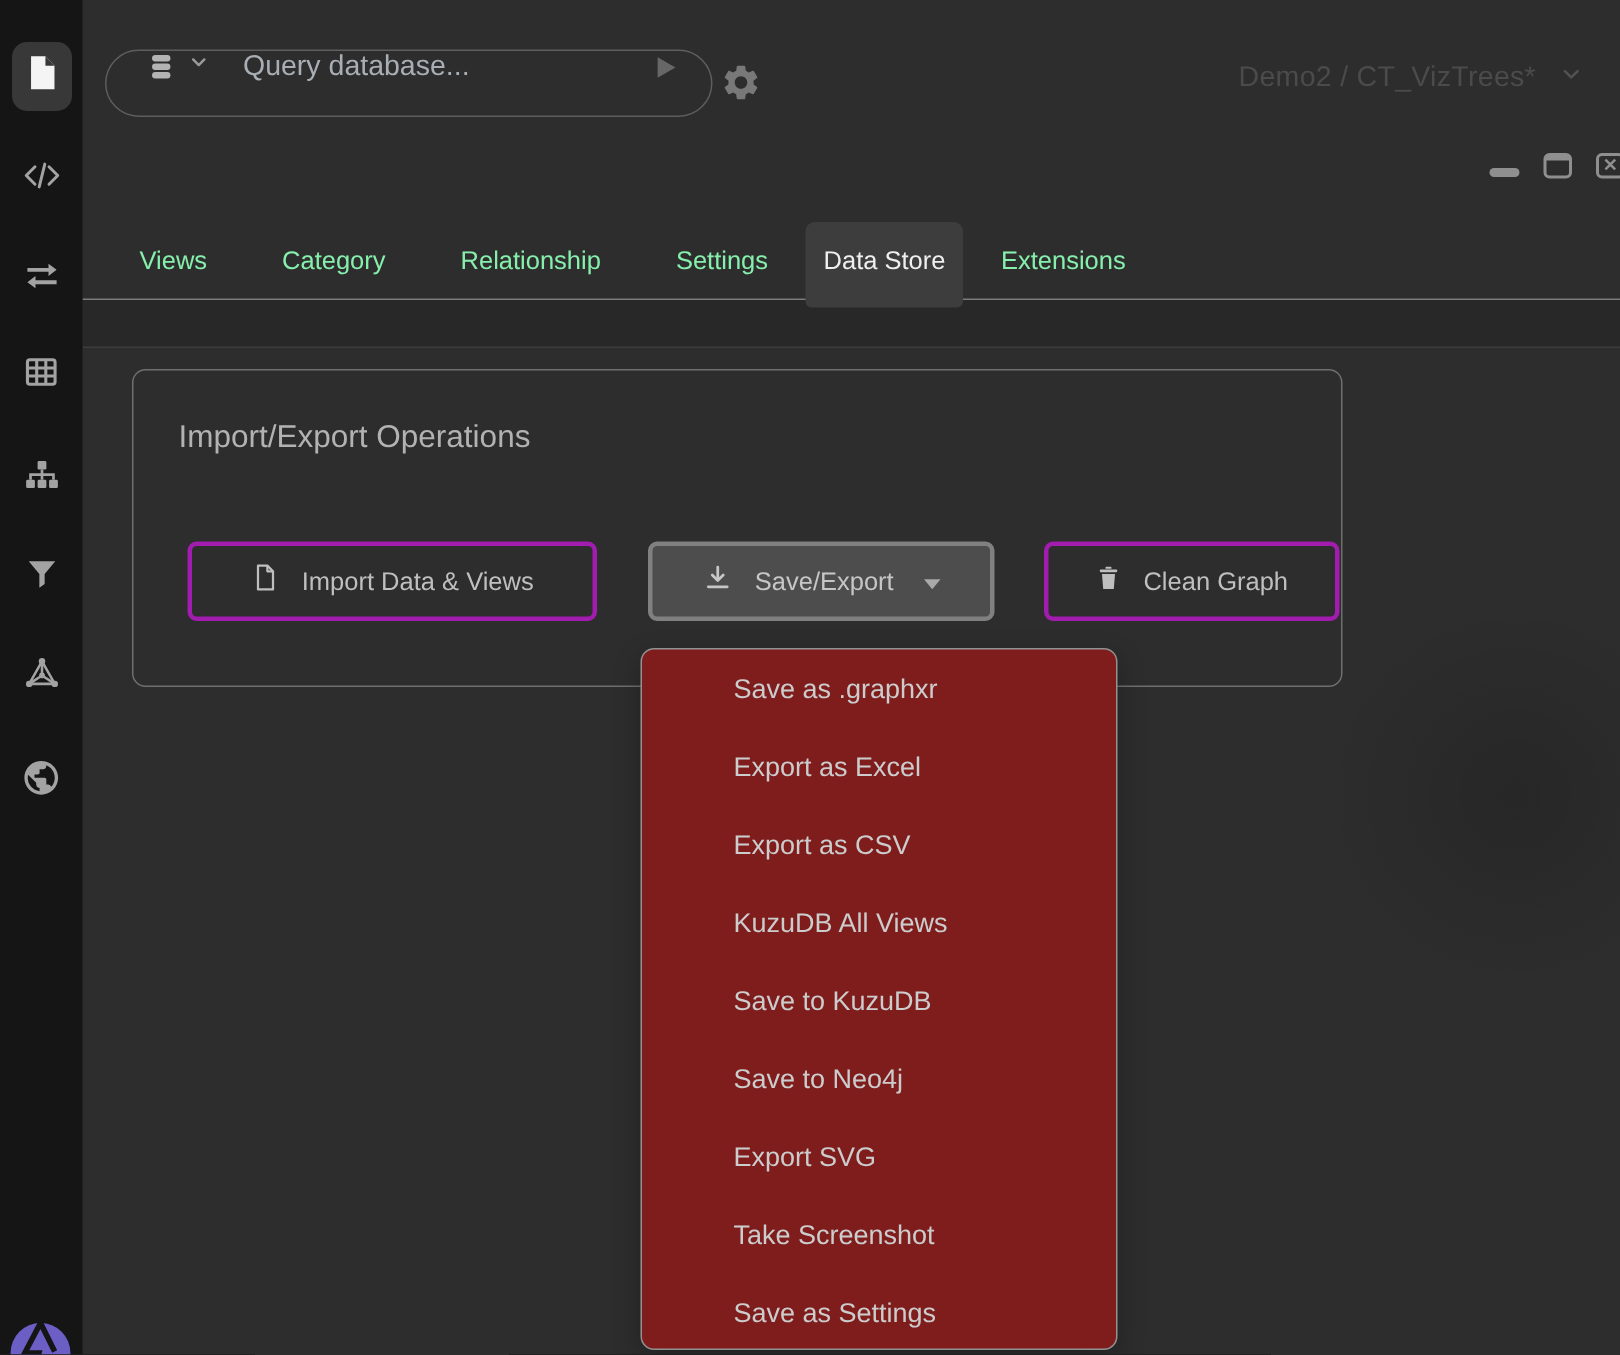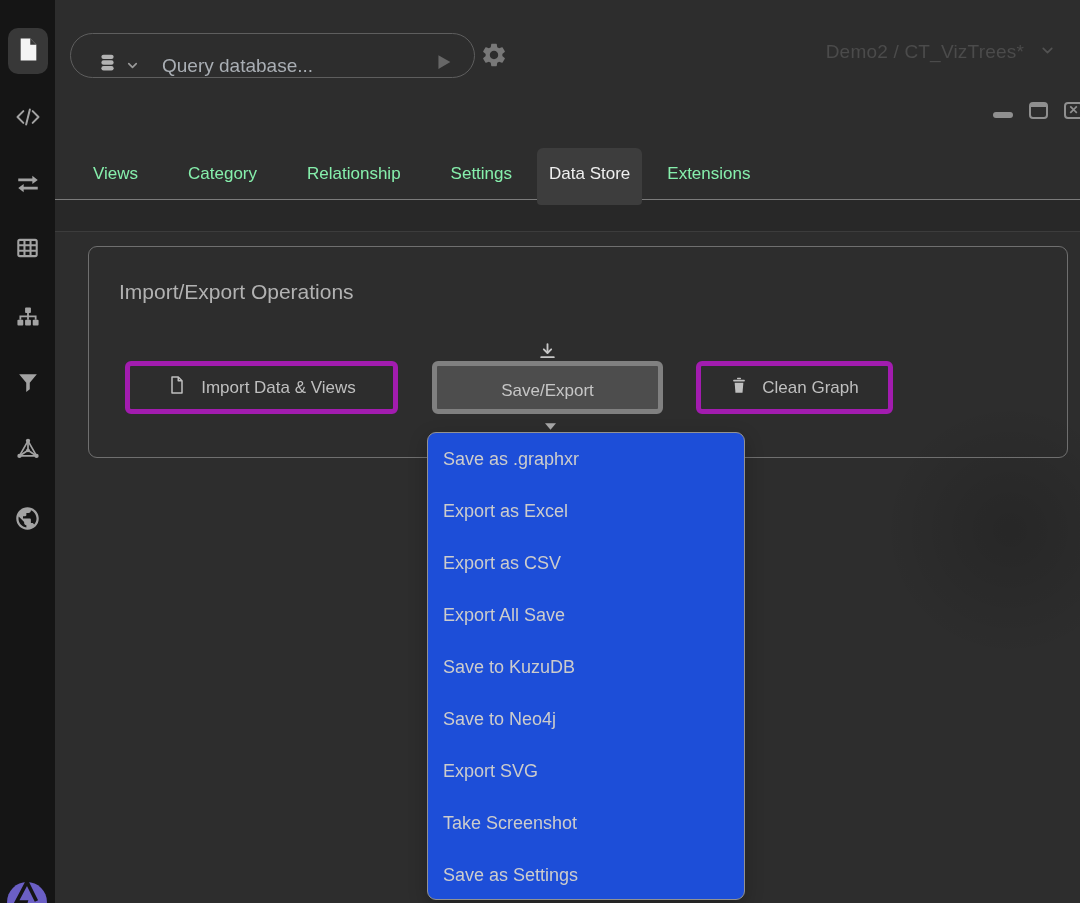--- a/index.html
+++ b/index.html
@@ -9,21 +9,21 @@
     position:relative; width:1080px; height:903px;
     background:#2d2d2d; overflow:hidden;
   }
   
   .sidebar { position:absolute; left:0; top:0; width:55px; height:903px; background:#151515; z-index:10; }
   .side-btn { position:absolute; left:0; width:55px; height:44px; display:flex; align-items:center; justify-content:center; color:#a3a3a3; cursor:pointer; }
   .side-btn svg { display:block; }
   .active-doc { position:absolute; left:8px; top:28px; width:40px; height:46px; background:#383838; border-radius:10px; display:flex; align-items:center; justify-content:center; color:#f4f4f4; cursor:pointer; }
   .brand-logo { position:absolute; left:6px; top:881px; width:42px; height:42px; }
   
-  .query-pill { position:absolute; left:70px; top:33px; width:405px; height:45px; border:1px solid #5e5e5e; border-radius:23px; display:flex; align-items:flex-end; }
+  .query-pill { position:absolute; left:70px; top:33px; width:405px; height:45px; border:1px solid #5e5e5e; border-radius:23px; display:flex; align-items:flex-start; }
   .db-ic { margin-left:26px; color:#b3b3b3; }
   .pill-chev { margin-left:7px; color:#9a9a9a; }
   .query-input { flex:1; margin-left:22px; background:transparent; border:none; outline:none; color:#c7cbd0; font-size:19px; font-family:"Liberation Sans", sans-serif; }
   .query-input::placeholder { color:#a9aeb4; opacity:1; }
   .run-btn { margin-right:20px; color:#676767; cursor:pointer; }
   .gear-btn { position:absolute; left:480px; top:41px; color:#787878; cursor:pointer; }
   .project-row { position:absolute; top:41px; right:24px; display:flex; align-items:center; gap:15px; cursor:pointer; }
   .project-title { font-size:19px; color:#4b4b4b; letter-spacing:0.2px; }
   .project-chev { color:#525252; }
   .win-controls { position:absolute; top:102px; left:993px; display:flex; gap:16px; align-items:flex-start; }
@@ -31,30 +31,30 @@
   .wc-max { width:19px; height:17px; border:2px solid #8f8f8f; border-top:5px solid #8f8f8f; border-radius:4px; cursor:pointer; }
   .wc-close { width:19px; height:17px; border:2px solid #8f8f8f; border-radius:4px; color:#8f8f8f; font-size:12px; font-weight:bold; line-height:12px; text-align:center; cursor:pointer; }
   
   .tabs { position:absolute; left:68px; top:148px; display:flex; align-items:flex-start; z-index:3; }
   .tab { padding:0 25px; height:52px; line-height:52px; font-size:17px; color:#86efac; cursor:pointer; white-space:nowrap; }
   .tab.active { padding:0 12px; height:57px; background:#3d3d3d; border-radius:6px 6px 4px 4px; color:#efefef; }
   .tab-line { position:absolute; left:55px; top:199px; width:1025px; height:1px; background:#7b7b7b; z-index:2; }
   .tab-band { position:absolute; left:55px; top:200px; width:1025px; height:32px; background:#282828; border-bottom:1px solid #3c3c3c; z-index:1; }
   .bg-blob { position:absolute; left:880px; top:400px; width:260px; height:260px; border-radius:50%; background:radial-gradient(circle, rgba(0,0,0,0.14) 0%, rgba(0,0,0,0) 70%); }
   
-  .panel { position:absolute; left:88px; top:246px; width:980px; height:212px; border:1px solid #6f6f6f; border-radius:9px; z-index:2; }
+  .panel { position:absolute; left:88px; top:246px; width:807px; height:212px; border:1px solid #6f6f6f; border-radius:9px; z-index:2; }
   .panel-title { position:absolute; left:30px; top:33px; font-size:21px; color:#b2b2b2; }
-  .btn { position:absolute; top:114px; height:53px; display:flex; align-items:center; justify-content:center; gap:14px; border:5px solid #a21caf; border-radius:6px; color:#bfbfbf; font-size:17px; cursor:pointer; background:transparent; }
+  .btn { position:absolute; top:114px; height:53px; display:flex; align-items:center; justify-content:center; gap:14px; border:3px solid #a21caf; border-radius:6px; color:#bfbfbf; font-size:17px; cursor:pointer; background:transparent; }
   .btn svg { flex:none; }
   .btn-import { left:36px;  width:273px; }
-  .btn-save   { left:343px; width:231px; background:#4d4d4d; border-color:#808080; color:#c6c6c6;flex-direction:column; }
+  .btn-save   { left:343px; width:231px; background:#4d4d4d; border-color:#808080; color:#c6c6c6; }
   .btn-clean  { left:607px; width:197px;text-align:center; }
   .save-caret { margin-left:6px; color:#a9a9a9; }
   
-  .menu { position:absolute; left:427px; top:432px; width:318px; height:468px; background:#1d4ed8; border:1px solid #929292; border-radius:9px; z-index:5; box-shadow:0 6px 18px rgba(0,0,0,0.25); overflow:hidden; }
+  .menu { position:absolute; left:427px; top:432px; width:318px; height:468px; background:#7f1d1d; border:1px solid #929292; border-radius:9px; z-index:5; box-shadow:0 6px 18px rgba(0,0,0,0.25); overflow:hidden;padding-left:46px; }
   .menu-item { height:52px; line-height:52px; padding-left:15px; font-size:18px; color:#cccccc; cursor:pointer; white-space:nowrap; }
 </style>
 </head>
 <body>
 
 <div class="screen">
 
   <div class="bg-blob"></div>
 
   <div class="sidebar">
@@ -235,21 +235,21 @@
           </svg>
       </span>
       <span>Clean Graph</span>
     </div>
   </div>
 
   <div class="menu">
     <div class="menu-item">Save as .graphxr</div>
     <div class="menu-item">Export as Excel</div>
     <div class="menu-item">Export as CSV</div>
-    <div class="menu-item">Export All Save</div>
+    <div class="menu-item">KuzuDB All Views</div>
     <div class="menu-item">Save to KuzuDB</div>
     <div class="menu-item">Save to Neo4j</div>
     <div class="menu-item">Export SVG</div>
     <div class="menu-item">Take Screenshot</div>
     <div class="menu-item">Save as Settings</div>
   </div>
 
 </div>
 
 </body></html>

